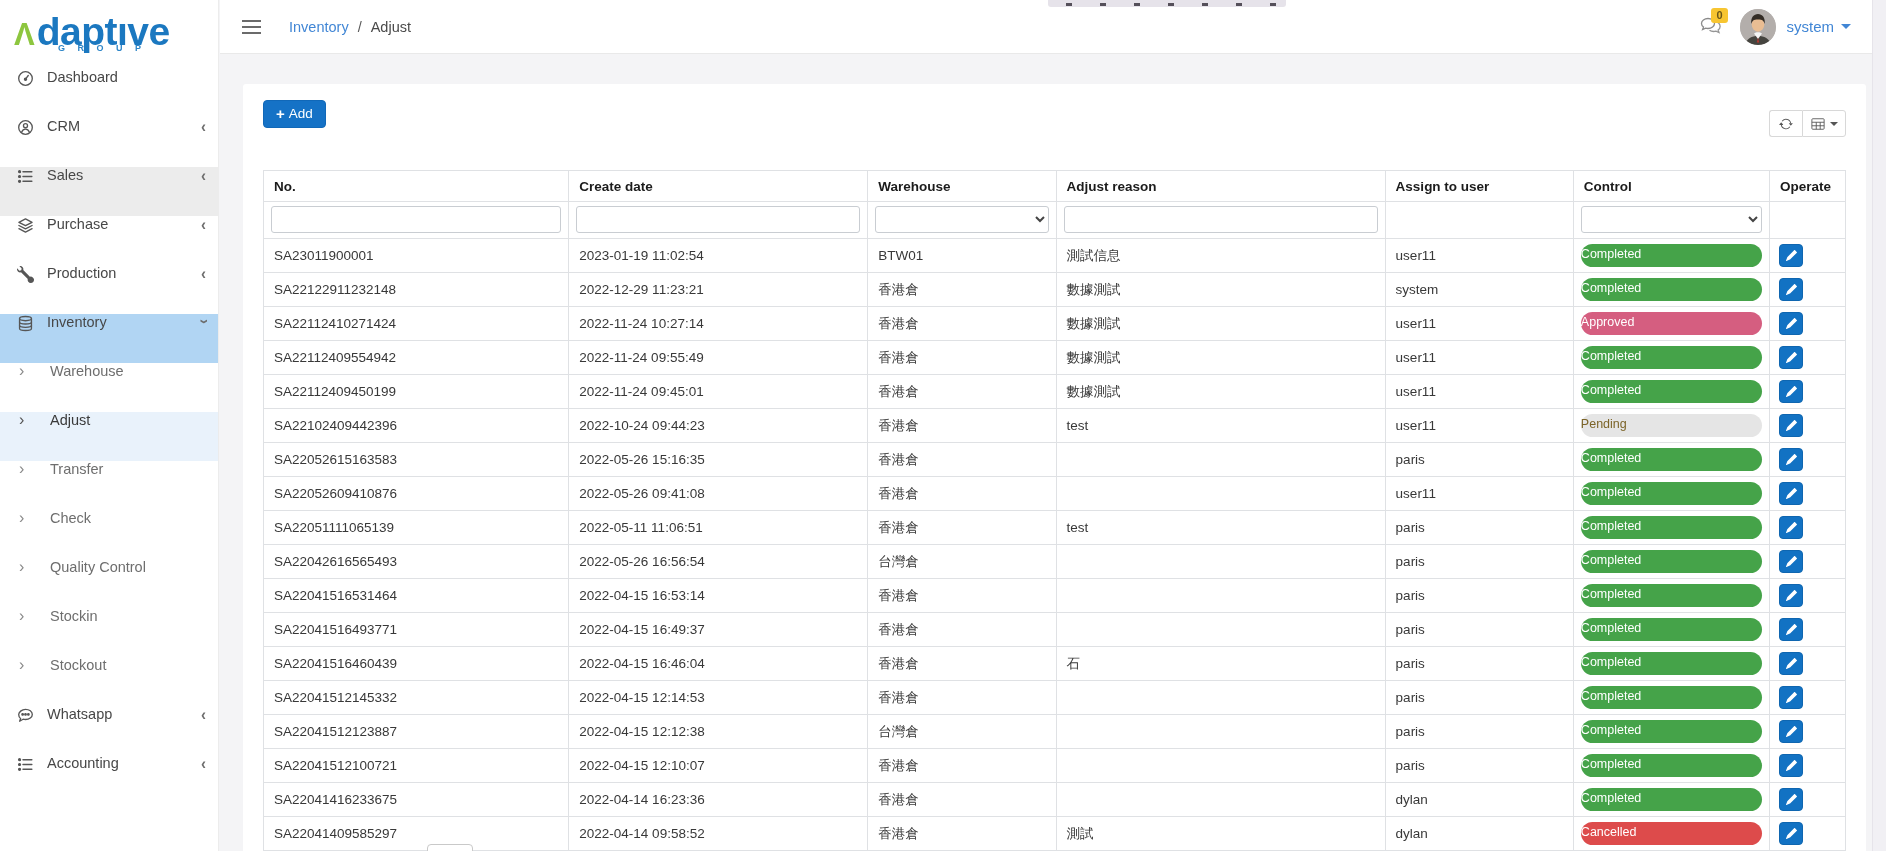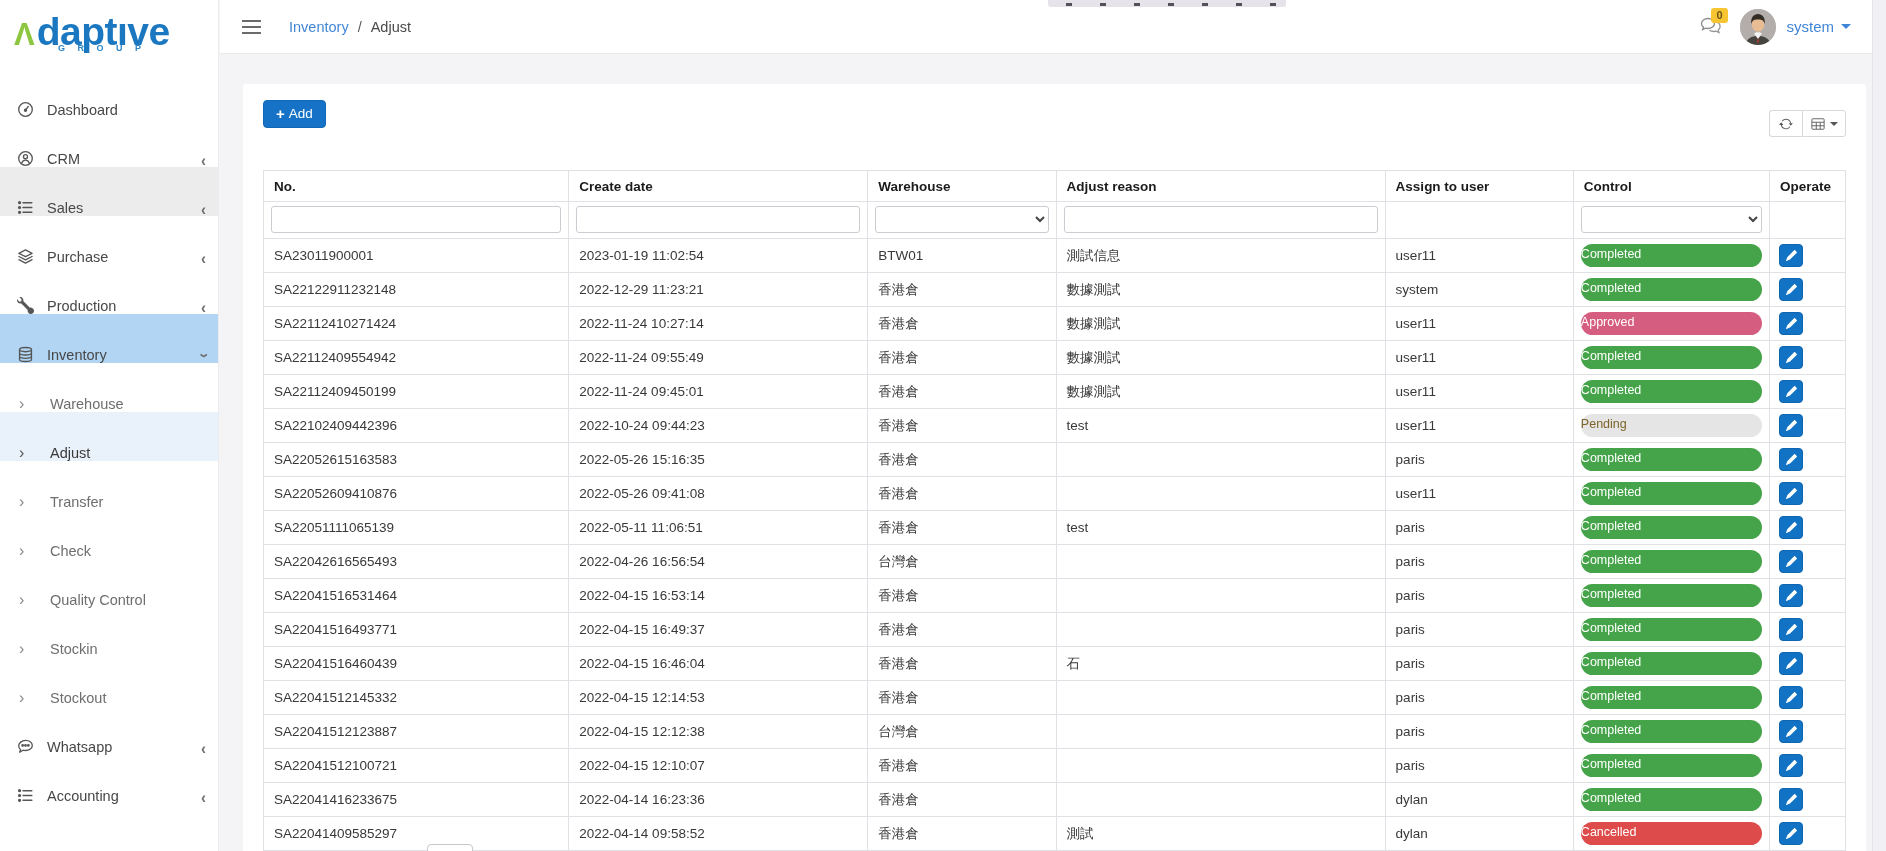--- a/index.html
+++ b/index.html
@@ -11,21 +11,21 @@
   
   .sidebar{position:absolute;left:0;top:0;width:219px;height:851px;background:#fff;
     border-right:1px solid #ececec;z-index:5;box-sizing:border-box;}
   .logo{padding:12px 0 4px 14px;line-height:1;}
   .logo-row{display:flex;align-items:baseline;}
   .logo-mark{color:#8dc63f;font-weight:bold;font-size:31px;margin-right:2px;}
   .logo-text{color:#1b78c0;font-weight:bold;font-size:39px;letter-spacing:-.5px;}
   .logo-sub{color:#2e86c8;font-size:9px;font-weight:bold;letter-spacing:5px;
     width:132px;text-align:right;margin-top:-7px;}
   .side-nav{margin-top:12px;}
-  .side-item{display:flex;align-items:flex-end;height:49px;padding:0 12px 0 16px;
+  .side-item{display:flex;align-items:flex-start;height:49px;padding:0 12px 0 16px;
     color:#474747;font-size:14.5px;cursor:pointer;box-sizing:border-box;}
   .side-icon{width:18px;height:18px;margin-right:13px;display:flex;align-items:center;
     justify-content:center;color:#565656;flex:none;}
   .side-icon svg{width:17px;height:17px;}
   .side-label{white-space:nowrap;}
   .side-chevron{margin-left:auto;color:#6d6d6d;font-size:15px;line-height:1;font-weight:bold;
     transform:scaleY(1.15);}
   .side-chevron.down{transform:rotate(-90deg) scaleY(1.15);margin-right:2px;}
   .side-item.hover{background:#ececec;}
   .side-item.active{background:#b1d5f3;}
@@ -487,21 +487,21 @@
             <td class="op-cell">
               <button class="edit-btn">
                 <svg viewBox="0 0 16 16">
                   <path d="M12.146.146a.5.5 0 0 1 .708 0l3 3a.5.5 0 0 1 0 .708l-10 10a.5.5 0 0 1-.168.11l-5 2a.5.5 0 0 1-.65-.65l2-5a.5.5 0 0 1 .11-.168l10-10z"></path>
                 </svg>
               </button>
             </td>
           </tr>
           <tr>
             <td>SA22042616565493</td>
-            <td>2022-04-26 16:56:54</td>
+            <td>2022-05-26 16:56:54</td>
             <td>台灣倉</td>
             <td></td>
             <td>paris</td>
             <td class="status-cell">
               <span class="badge" style="background: rgb(69, 163, 73); color: rgb(255, 255, 255);">Completed</span>
             </td>
             <td class="op-cell">
               <button class="edit-btn">
                 <svg viewBox="0 0 16 16">
                   <path d="M12.146.146a.5.5 0 0 1 .708 0l3 3a.5.5 0 0 1 0 .708l-10 10a.5.5 0 0 1-.168.11l-5 2a.5.5 0 0 1-.65-.65l2-5a.5.5 0 0 1 .11-.168l10-10z"></path>

